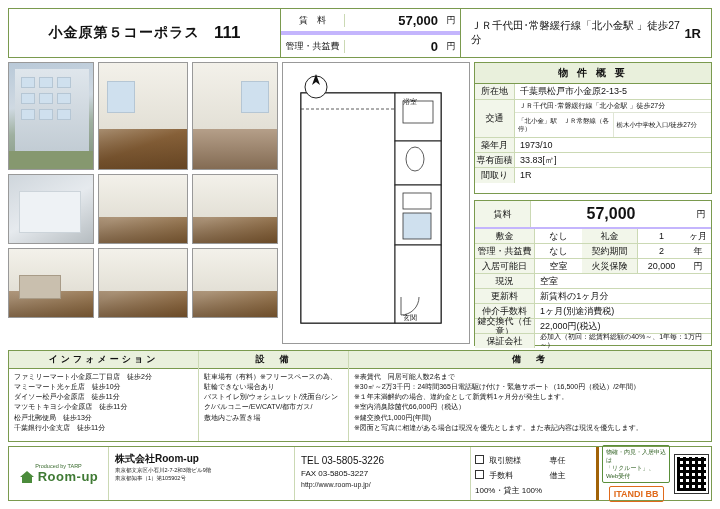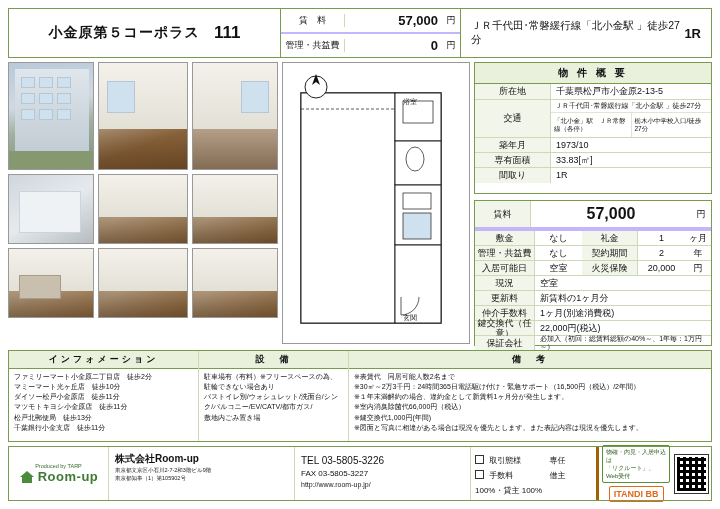--- a/index.html
+++ b/index.html
@@ -17,21 +17,21 @@
     position:absolute;left:8px;top:8px;width:704px;height:50px;
     border:1px solid #7a9a4e;display:flex;box-sizing:border-box;
   }
   .hdr-title{
     width:272px;display:flex;align-items:center;justify-content:center;gap:14px;
     border-right:1px solid #7a9a4e;box-sizing:border-box;
   }
   .hdr-title .name{font-size:14px;font-weight:bold;letter-spacing:1px;}
   .hdr-title .room{font-size:17px;font-weight:bold;}
   .hdr-rent{width:180px;border-right:1px solid #7a9a4e;box-sizing:border-box;display:flex;flex-direction:column;}
-  .hdr-rent .r{flex:1;display:flex;align-items:center;border-bottom:2px solid #c4b5fd;box-sizing:border-box;}
+  .hdr-rent .r{flex:1;display:flex;align-items:center;border-bottom:4px solid #c4b5fd;box-sizing:border-box;}
   .hdr-rent .r:last-child{border-bottom:none;}
   .hdr-rent .lab{width:64px;font-size:9px;text-align:center;border-right:1px solid #cbd9b4;padding:0 2px;box-sizing:border-box;}
   .hdr-rent .val{flex:1;text-align:right;font-size:13px;font-weight:bold;padding-right:4px;}
   .hdr-rent .unit{width:18px;font-size:9px;text-align:center;}
   .hdr-access{flex:1;display:flex;align-items:center;justify-content:space-between;padding:0 10px;box-sizing:border-box;}
   .hdr-access .ac{font-size:10.5px;}
   .hdr-access .plan{font-size:13px;font-weight:bold;}
 
   
   .photos{position:absolute;left:8px;top:62px;width:270px;height:282px;}
@@ -58,28 +58,28 @@
 
   
   .tbl{position:absolute;border:1px solid #7a9a4e;box-sizing:border-box;background:#fff;}
   .tbl .thead{background:#e9f0dc;text-align:center;font-size:10px;font-weight:bold;letter-spacing:3px;padding:3px 0;border-bottom:1px solid #7a9a4e;}
   .row{display:flex;border-bottom:1px solid #cbd9b4;box-sizing:border-box;}
   .row:last-child{border-bottom:none;}
   .cellL{background:#f2f6ea;font-size:9px;display:flex;align-items:center;justify-content:center;border-right:1px solid #cbd9b4;box-sizing:border-box;text-align:center;line-height:1.15;}
   .cellV{font-size:9px;display:flex;align-items:center;padding-left:5px;box-sizing:border-box;flex:1;line-height:1.2;}
 
   .outline{left:474px;top:62px;width:238px;height:132px;}
-  .outline .cellL{width:76px;}
+  .outline .cellL{width:40px;}
   .access-grid{display:flex;width:100%;height:100%;}
   .access-grid .c{flex:1;font-size:6.5px;padding:2px 3px;border-right:1px solid #e0e6d6;box-sizing:border-box;display:flex;align-items:center;}
   .access-grid .c:last-child{border-right:none;}
 
   .terms{left:474px;top:200px;width:238px;height:146px;}
   .terms .thead{letter-spacing:4px;}
-  .rent-row{display:flex;border-bottom:4px solid #c4b5fd;height:26px;}
+  .rent-row{display:flex;border-bottom:2px solid #c4b5fd;height:26px;}
   .rent-row .cellL{width:56px;}
   .rent-row .big{flex:1;text-align:center;font-size:16px;font-weight:bold;display:flex;align-items:center;justify-content:center;}
   .rent-row .yen{width:20px;font-size:9px;display:flex;align-items:center;justify-content:center;}
   .r2{display:flex;border-bottom:1px solid #cbd9b4;}
   .r2 .a{width:60px;}
   .r2 .b{flex:1;}
   .r2 .c{width:56px;}
   .r2 .d{flex:1;}
   .cellVc{font-size:9px;display:flex;align-items:center;justify-content:center;box-sizing:border-box;}
 

